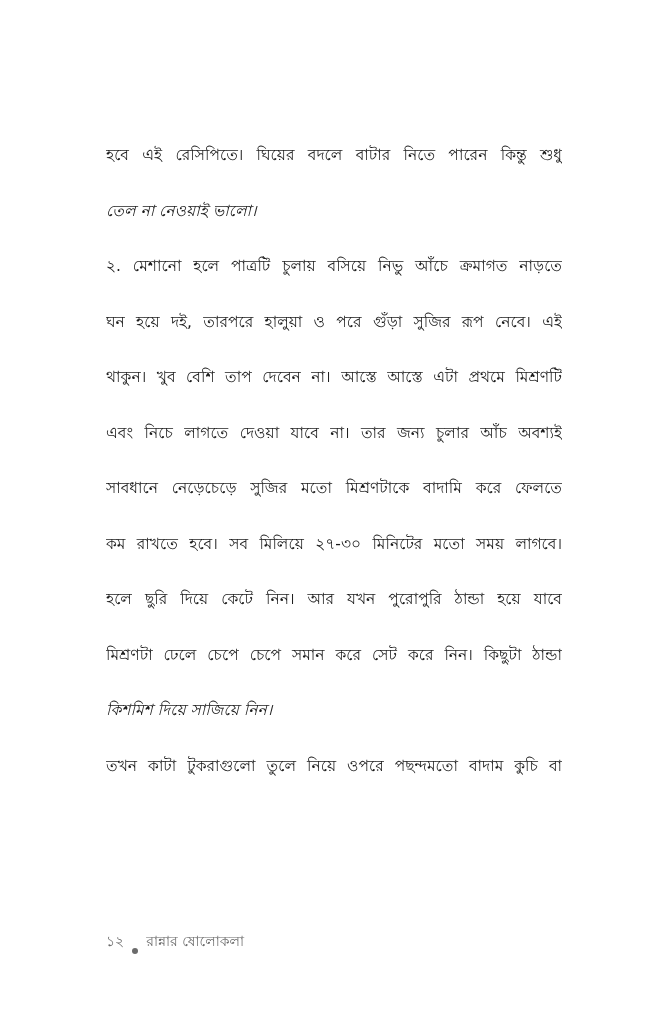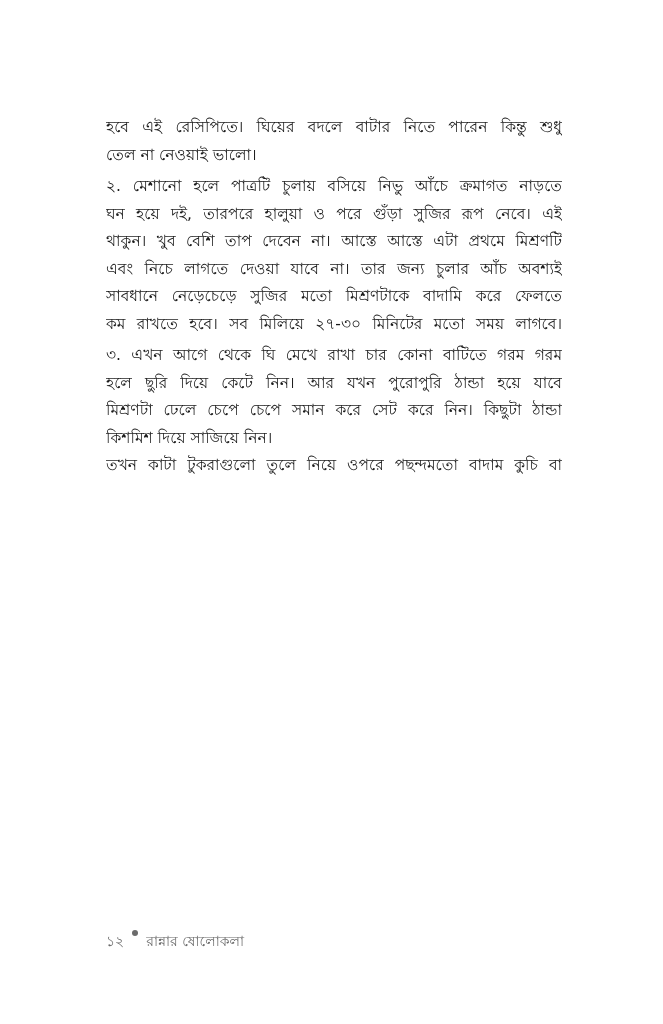--- a/index.html
+++ b/index.html
@@ -28,32 +28,34 @@
       text-align: justify;
       text-align-last: left;
     }
     .line {
       display: block;
       text-align: justify;
       text-align-last: justify;
       white-space: nowrap;
       overflow: hidden;
       height: 27.5px;
+      margin-top: 28px;
     }
     .line.last {
       text-align-last: left;
+      font-style: italic;
     }
     .footer {
       position: absolute;
       left: 106px;
       top: 930px;
       font-size: 14px;
       color: #6b6b6b;
       display: flex;
-      align-items: flex-start;
+      align-items: flex-end;
       gap: 6px;
     }
     .bullet {
       display: inline-block;
       width: 6px;
       height: 6px;
       border-radius: 50%;
       background: #6b6b6b;
       margin: 0 2px;
     }
@@ -68,21 +70,20 @@
   </p>
   <p class="para">
     <span class="line">২. মেশানো হলে পাত্রটি চুলায় বসিয়ে নিভু আঁচে ক্রমাগত নাড়তে</span>
     <span class="line">ঘন হয়ে দই, তারপরে হালুয়া ও পরে গুঁড়া সুজির রূপ নেবে। এই</span>
     <span class="line">থাকুন। খুব বেশি তাপ দেবেন না। আস্তে আস্তে এটা প্রথমে মিশ্রণটি</span>
     <span class="line">এবং নিচে লাগতে দেওয়া যাবে না। তার জন্য চুলার আঁচ অবশ্যই</span>
     <span class="line">সাবধানে নেড়েচেড়ে সুজির মতো মিশ্রণটাকে বাদামি করে ফেলতে</span>
     <span class="line">কম রাখতে হবে। সব মিলিয়ে ২৭-৩০ মিনিটের মতো সময় লাগবে।</span>
   </p>
   <p class="para">
-    <span class="line">৩. এখন আগে থেকে ঘি মেখে রাখা চার কোনা বাটিতে গরম গরম</span>
     <span class="line">হলে ছুরি দিয়ে কেটে নিন। আর যখন পুরোপুরি ঠান্ডা হয়ে যাবে</span>
     <span class="line">মিশ্রণটা ঢেলে চেপে চেপে সমান করে সেট করে নিন। কিছুটা ঠান্ডা</span>
     <span class="line last">কিশমিশ দিয়ে সাজিয়ে নিন।</span>
     <span class="line">তখন কাটা টুকরাগুলো তুলে নিয়ে ওপরে পছন্দমতো বাদাম কুচি বা</span>
   </p>
 </main>
 
 <footer class="footer">
   <span>১২</span>
   <span class="bullet"></span>

